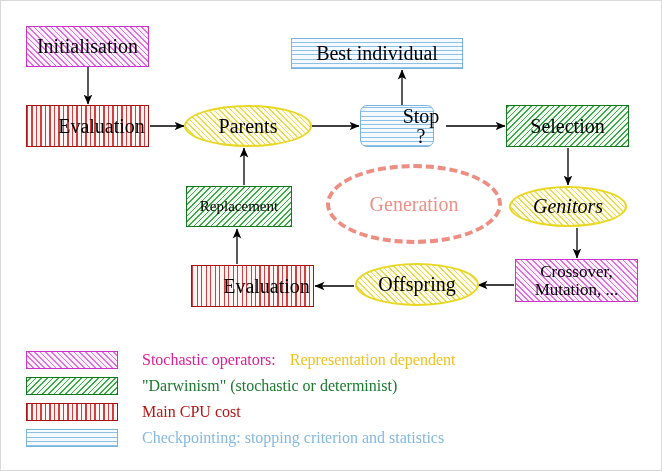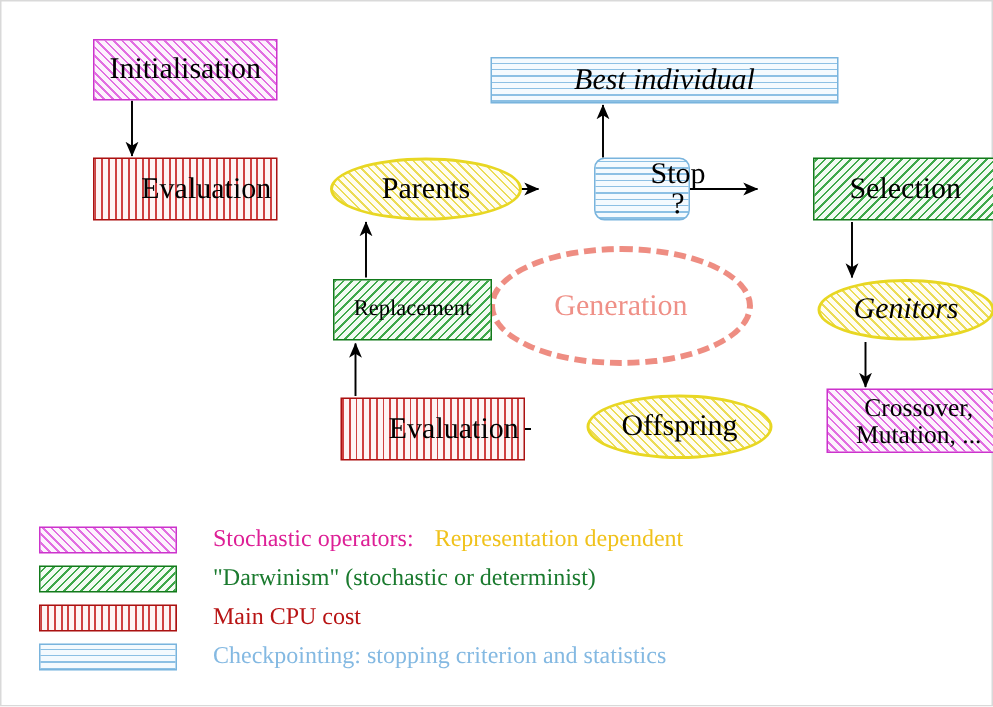--- a/index.html
+++ b/index.html
@@ -25,21 +25,20 @@
     position:absolute;
     box-sizing:border-box;
     display:flex;
     align-items:center;
     justify-content:center;
     text-align:center;
     color:#000000;
     line-height:1.02;
     white-space:pre-line;
     z-index:3;
-    margin-left:36px;
   }
 
   
   .fill-magenta{
     border:1.5px solid #cc33cc;
     background-color:#fdf2fd;
     background-image:repeating-linear-gradient(45deg,
         #e26ee2 0px, #e26ee2 1.2px, rgba(255,255,255,0) 1.2px, rgba(255,255,255,0) 4px);
   }
   .fill-green{
@@ -152,23 +151,23 @@
       <line x1="243" y1="184" x2="243" y2="147"></line>
     </g>
   </svg>
 
   <div class="node shape-rect fill-magenta lbl-lg" style="left:25px;top:25px;width:123px;height:41px;">Initialisation</div>
 
   <div class="node shape-rect fill-red lbl-lg" style="left:25px;top:104px;width:123px;height:42px;">Evaluation</div>
 
   <div class="node shape-ellipse fill-yellow lbl-lg" style="left:183px;top:104px;width:128px;height:42px;">Parents</div>
 
-  <div class="node shape-rect fill-blue lbl-lg" style="left:290px;top:37px;width:232px;height:31px;font-style:italic;">Best individual</div>
-
-  <div class="node shape-round fill-blue lbl-lg" style="left:359px;top:104px;width:64px;height:42px;padding-left:48px;">Stop ?</div>
+  <div class="node shape-rect fill-blue lbl-lg" style="left:290px;top:37px;width:172px;height:31px;">Best individual</div>
+
+  <div class="node shape-round fill-blue lbl-lg" style="left:359px;top:104px;width:74px;height:42px;padding-left:48px;">Stop ?</div>
 
   <div class="node shape-rect fill-green lbl-lg" style="left:505px;top:104px;width:123px;height:42px;">Selection</div>
 
   <div class="node shape-ellipse fill-yellow lbl-lg" style="left:508px;top:185px;width:118px;height:41px;font-style:italic;">Genitors</div>
 
   <div class="node shape-rect fill-magenta lbl-sm" style="left:514px;top:258px;width:123px;height:43px;">Crossover,
 Mutation, ...</div>
 
   <div class="node shape-ellipse fill-yellow lbl-lg" style="left:354px;top:262px;width:124px;height:43px;">Offspring</div>
 

